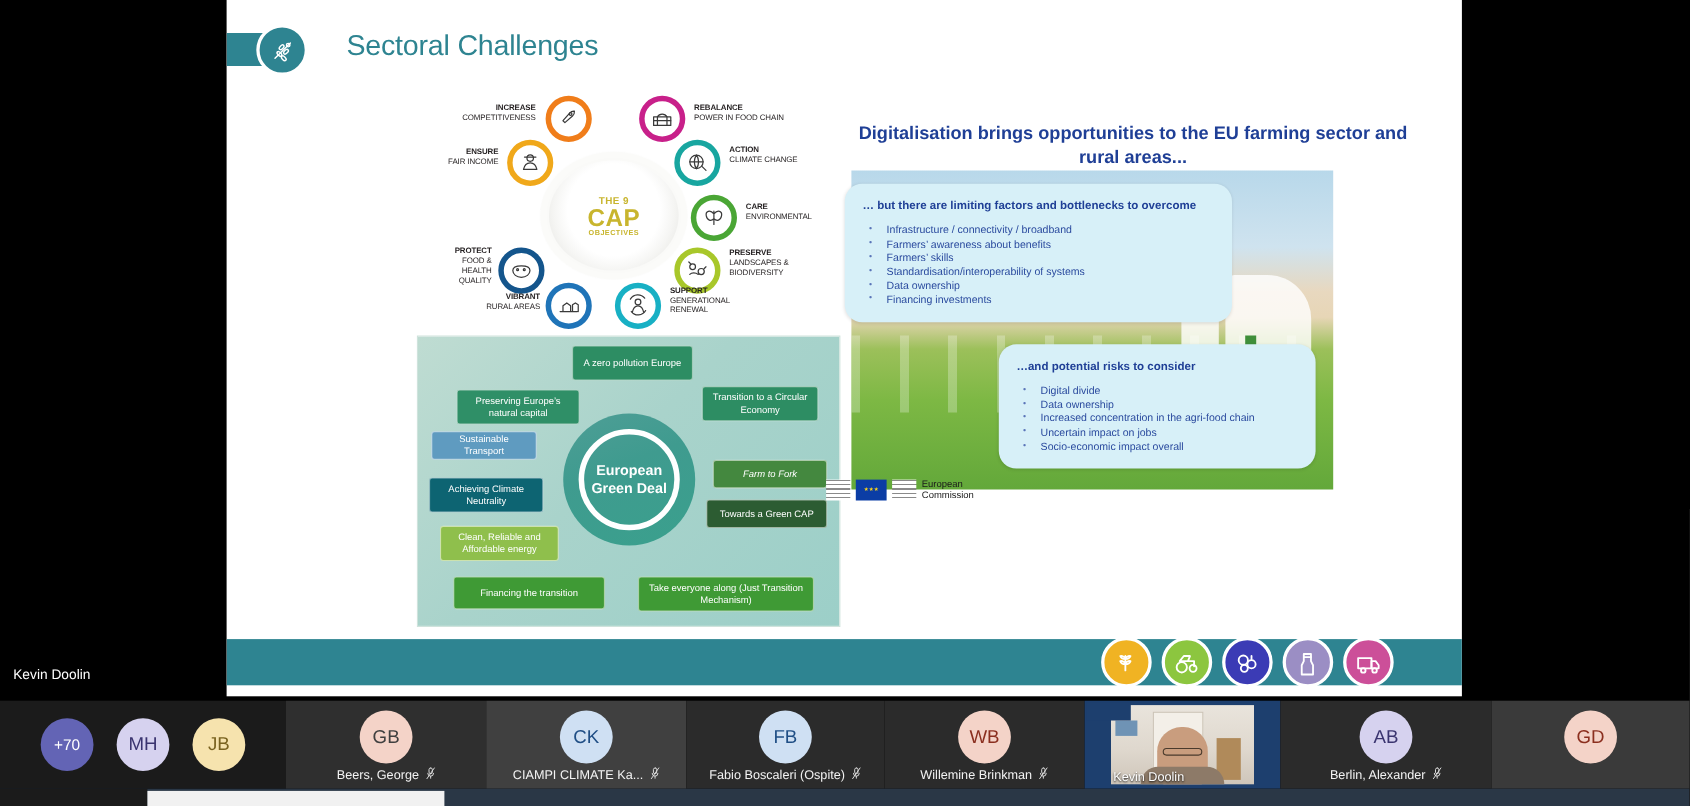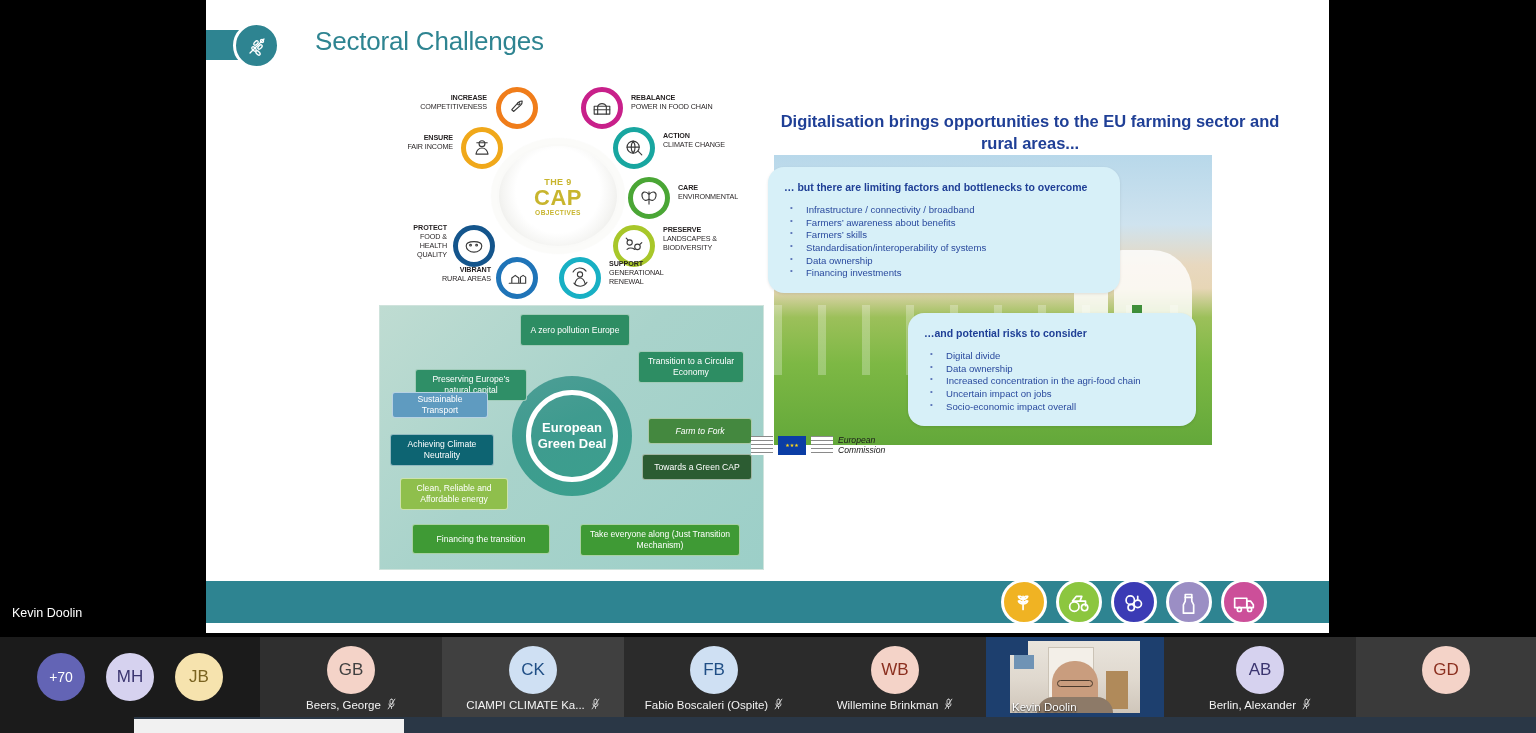--- a/index.html
+++ b/index.html
@@ -118,21 +118,21 @@
   }
   .ec-logo {
     position: absolute; left: 545px; top: 435px; display:flex; align-items:center; gap:5px;
   }
   .ec-flag { width: 28px; height: 19px; background:#0b3da5; position:relative; }
   .ec-flag:after {
     content:"\2605\2605\2605"; position:absolute; left:50%; top:50%; transform:translate(-50%,-50%);
     color:#ffd617; font-size:5px; letter-spacing:0px;
   }
   .ec-lines { width:22px; height:19px; background: repeating-linear-gradient(180deg,#8a8a8a 0 1px, #fff 1px 4px); }
-  .ec-txt { font-size: 8.6px; color:#1a1a1a; line-height:1.2;font-style:italic; }
+  .ec-txt { font-size: 8.6px; color:#1a1a1a; line-height:1.2; }
 
   
   .ftr { position: absolute; left: 0; bottom: 10px; width: 100%; height: 42px; background: #2e8491; }
   .ftr-icons { position: absolute; right: 62px; bottom: 0; height: 42px; display:flex; align-items:center; gap: 9px; }
   .ftr-ic {
     width: 46px; height: 46px; border-radius: 50%; border: 3px solid #fff;
     display:flex; align-items:center; justify-content:center;
   }
 
   
@@ -277,21 +277,21 @@
             <div class="cap-lbl" style="left: 218px; top: 174px; width: 70px; text-align: left;"><b>SUPPORT</b>GENERATIONAL RENEWAL</div>
           </div>
       </div>
 
       <div class="gd">
         <div class="gd-circle">
           <div class="gd-ring">European Green Deal</div>
         </div>
         <div id="gd-boxes">
             <div class="gd-box" style="left: 140px; top: 8px; width: 110px; height: 32px; background: rgb(45, 141, 99);">A zero pollution Europe</div>
-            <div class="gd-box" style="left: 35px; top: 63px; width: 112px; height: 32px; background: rgb(47, 143, 103);">Preserving Europe’s natural capital</div>
+            <div class="gd-box" style="left: 35px; top: 48px; width: 112px; height: 32px; background: rgb(47, 143, 103);">Preserving Europe’s natural capital</div>
             <div class="gd-box" style="left: 12px; top: 86px; width: 96px; height: 26px; background: rgb(95, 155, 192);">Sustainable Transport</div>
             <div class="gd-box" style="left: 10px; top: 128px; width: 104px; height: 32px; background: rgb(13, 100, 114);">Achieving Climate Neutrality</div>
             <div class="gd-box" style="left: 20px; top: 172px; width: 108px; height: 32px; background: rgb(143, 191, 76);">Clean, Reliable and Affordable energy</div>
             <div class="gd-box" style="left: 32px; top: 218px; width: 138px; height: 30px; background: rgb(63, 154, 53);">Financing the transition</div>
             <div class="gd-box" style="left: 258px; top: 45px; width: 106px; height: 32px; background: rgb(45, 141, 99);">Transition to a Circular Economy</div>
             <div class="gd-box" style="left: 268px; top: 112px; width: 104px; height: 26px; background: rgb(68, 136, 63); font-style: italic;">Farm to Fork</div>
             <div class="gd-box" style="left: 262px; top: 148px; width: 110px; height: 26px; background: rgb(44, 92, 50);">Towards a Green CAP</div>
             <div class="gd-box" style="left: 200px; top: 218px; width: 160px; height: 32px; background: rgb(63, 154, 53);">Take everyone along (Just Transition Mechanism)</div>
           </div>
       </div>

